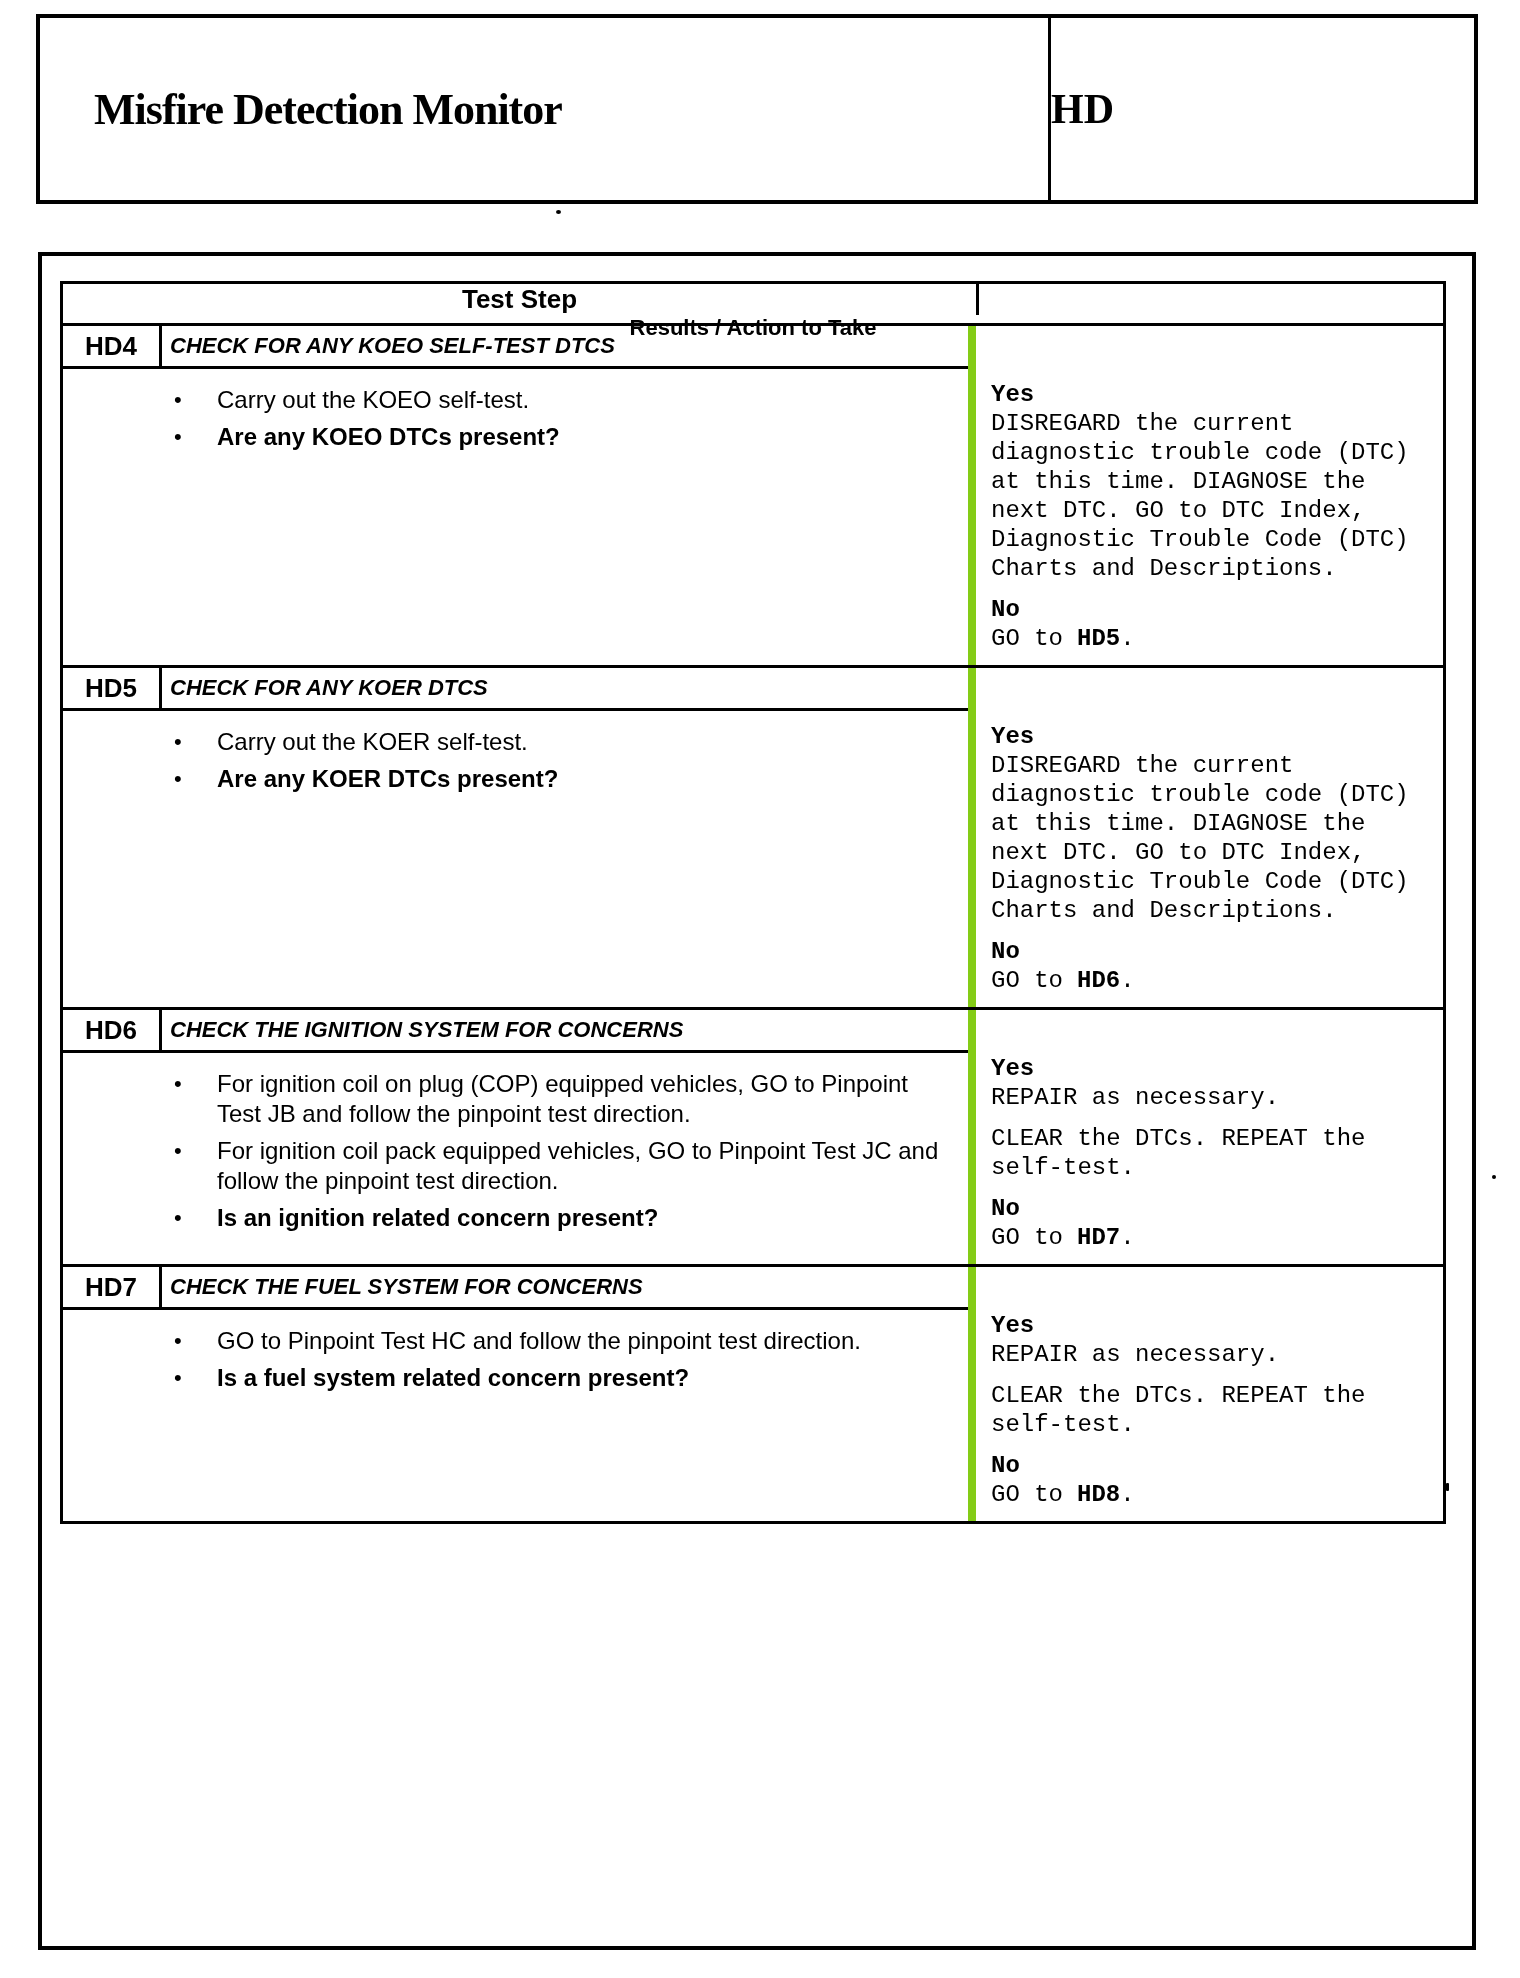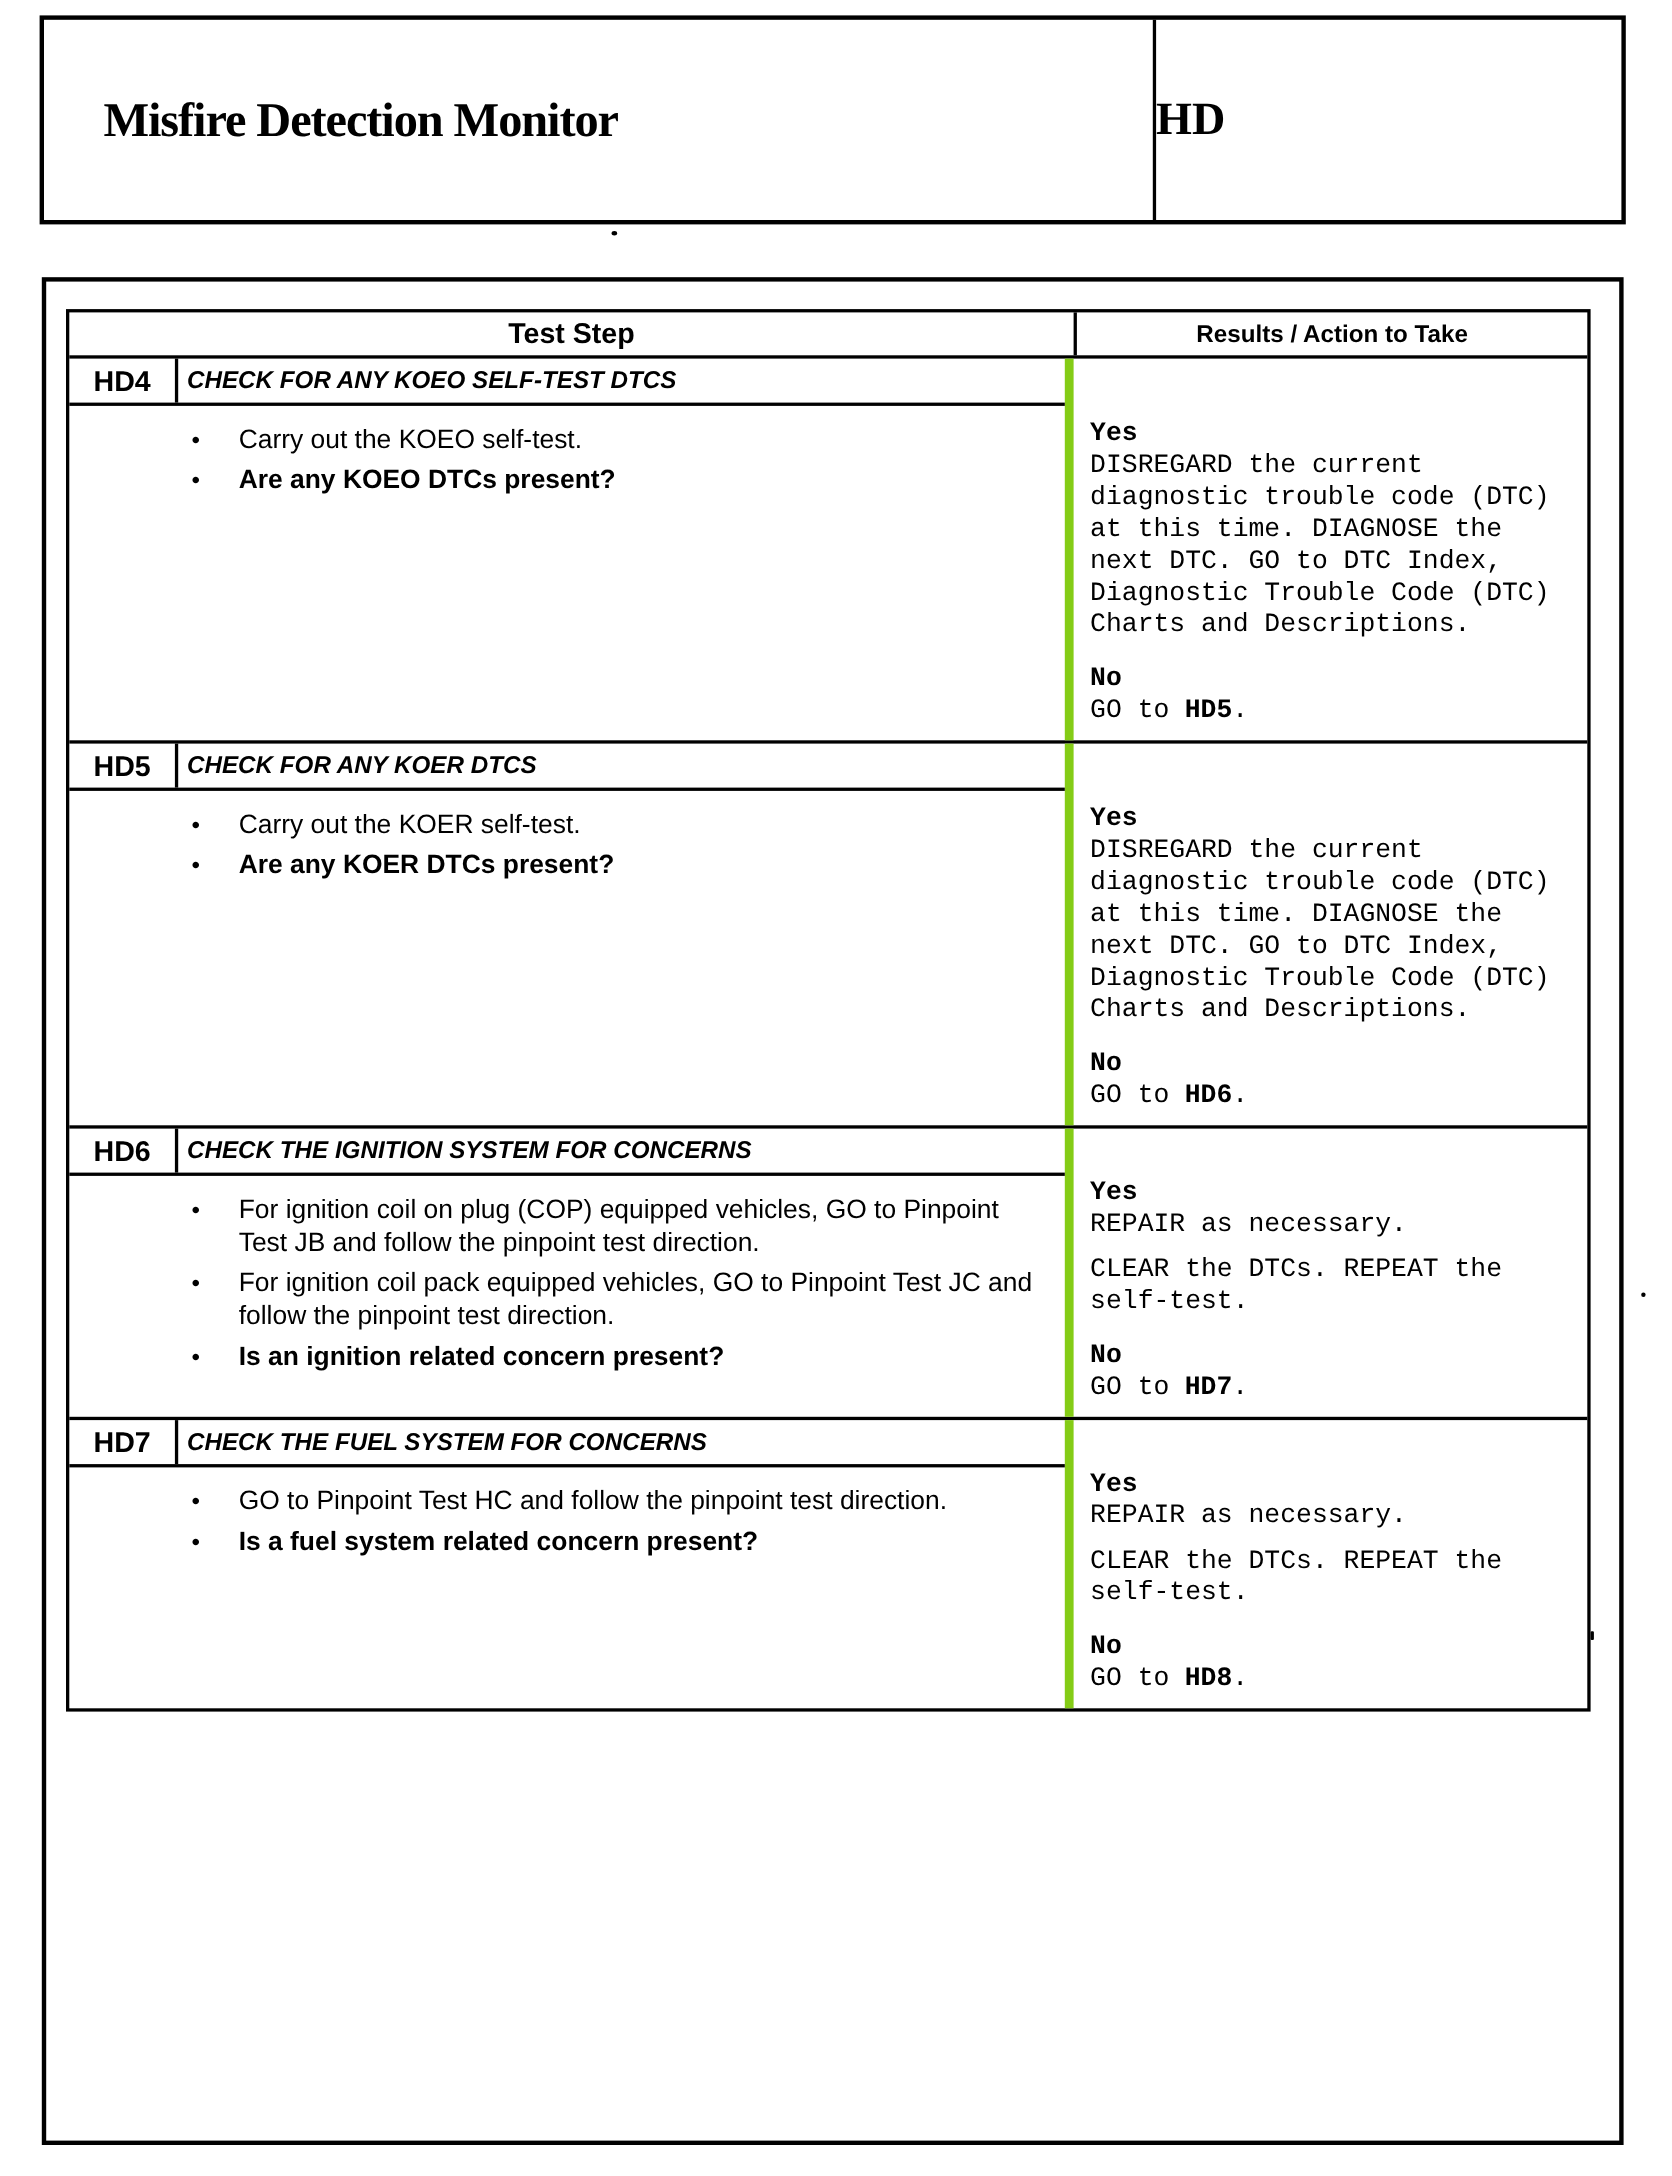--- a/index.html
+++ b/index.html
@@ -42,21 +42,21 @@
   }
 
   
   .diag-table{
     position:absolute;left:60px;top:281px;
     width:1380px;
     border:3px solid #000;
     background:#fff;
   }
   .thead-row{
-    display:flex;height:39px;border-bottom:3px solid #000;
+    display:flex;height:39px;border-bottom:3px solid #000;flex-direction:column;
   }
   .th-left{
     width:913px;border-right:3px solid #000;
     display:flex;align-items:center;justify-content:center;
     font-weight:bold;font-size:26px;
   }
   .th-right{
     flex:1;display:flex;align-items:center;justify-content:center;
     font-weight:bold;font-size:22px;
   }
@@ -87,21 +87,21 @@
   ul.bullets li .bdot{
     margin-left:111px;width:43px;flex:0 0 43px;
     font-size:22px;line-height:30px;
   }
   ul.bullets li.bold .btext{font-weight:bold;}
 
   .sec-right{flex:1;box-sizing:border-box;padding:54px 10px 0 15px;font-family:Liberation Mono, monospace;}
   .sec-right.pt-sm{padding-top:44px;}
   .result-label{font-weight:bold;font-size:24px;line-height:29px;}
   .para{margin:0 0 12px 0;font-size:24px;line-height:29px;}
-  .no-label{margin-top:20px;}
+  .no-label{margin-top:4px;}
   .goto-target{font-weight:bold;margin-left:14px;}
 
   
   .speck{position:absolute;background:#000;border-radius:50%;}
   .speck-a{left:556px;top:210px;width:5px;height:4px;}
   .speck-b{left:1492px;top:1175px;width:4px;height:4px;}
   .tick{position:absolute;background:#000;left:1446px;top:1483px;width:3px;height:8px;border-radius:1px;}
 </style>
 </head>
 <body>

